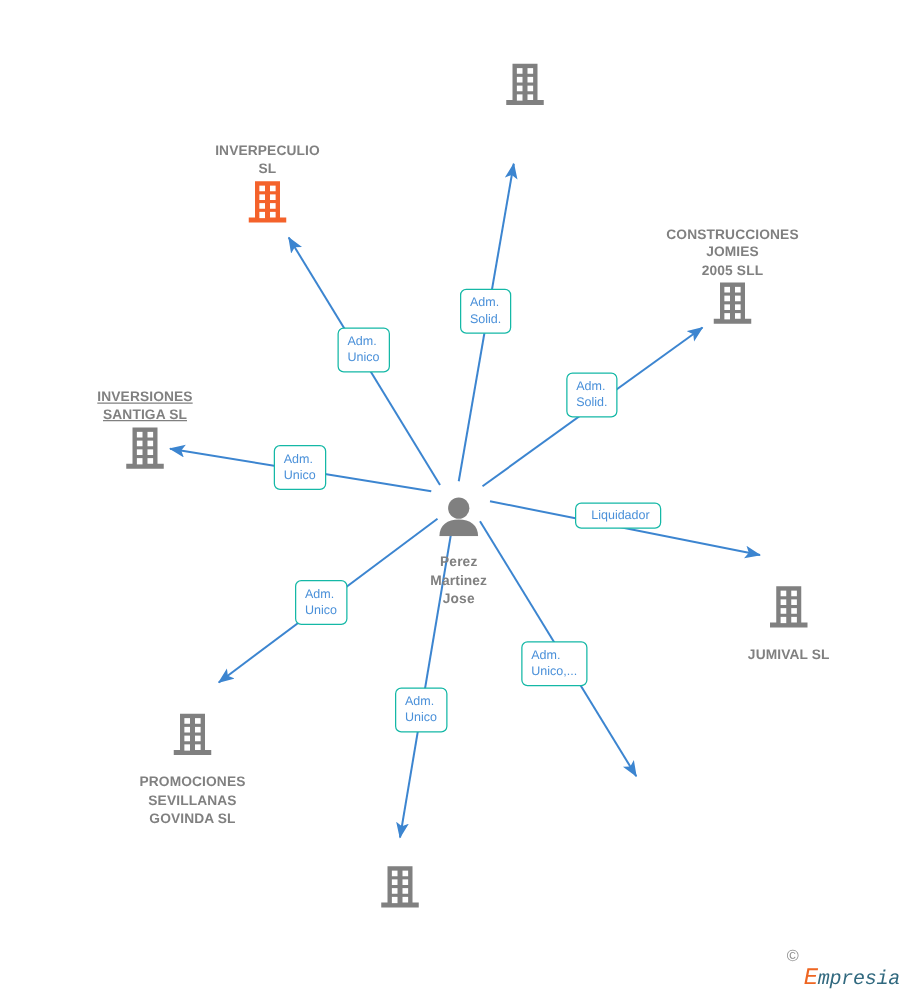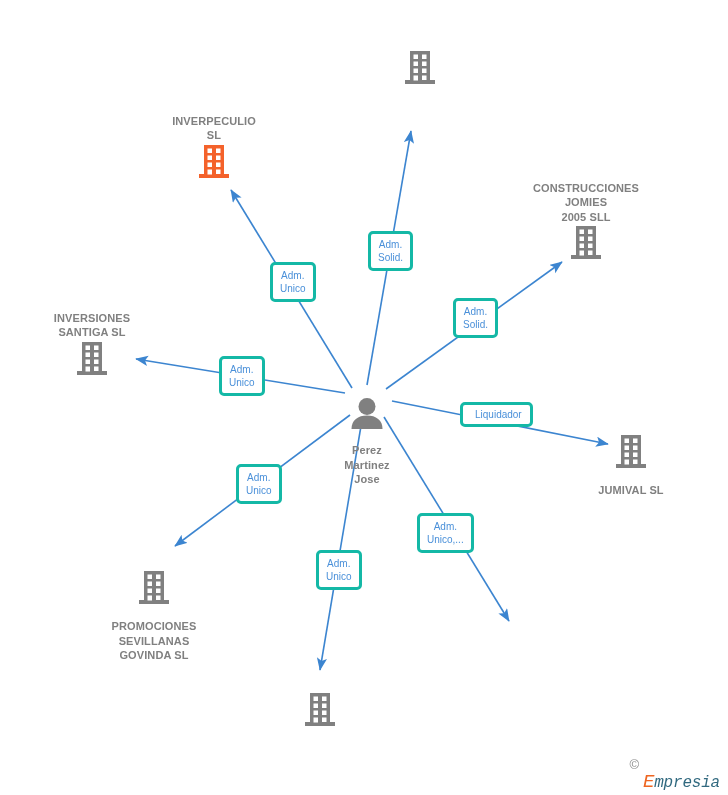--- a/index.html
+++ b/index.html
@@ -37,27 +37,26 @@
     white-space: pre-line;
   }
   .node .glyph {
     display: block;
     line-height: 0;
   }
   .node.label-above .caption { margin-bottom: 4px; }
   .node.label-below .caption { margin-top: 5px; }
   .edge-label {
     position: absolute;
-    border: 3px solid #14b8a6;
+    border: 1px solid #14b8a6;
     border-radius: 5px;
     background: #ffffff;
     color: #4a90d9;
     font-size: 10px;
     line-height: 13px;
-    text-align: center;
     padding: 4px 7px 4px 7px;
     white-space: pre-line;
     font-family: "Liberation Sans", sans-serif;
   }
   .edge-label.one-line {
     padding: 3px 8px 3px 12px;
     line-height: 13px;
   }
   #watermark {
     position: absolute;
@@ -170,21 +169,21 @@
         <rect x="10.5" y="12.5" width="4.5" height="4.5" fill="#fff"></rect>
         <rect x="19" y="12.5" width="4.5" height="4.5" fill="#fff"></rect>
         <rect x="10.5" y="19.5" width="4.5" height="4.5" fill="#fff"></rect>
         <rect x="19" y="19.5" width="4.5" height="4.5" fill="#fff"></rect>
         <rect x="10.5" y="26.5" width="4.5" height="5" fill="#fff"></rect>
         <rect x="19" y="26.5" width="4.5" height="4.5" fill="#fff"></rect>
       </svg>
     </span>
   </div>
 
-  <div class="node label-below" style="left:631px; top:418px;text-align:center;">
+  <div class="node label-below" style="left:631px; top:452px;text-align:center;">
     <span class="glyph">
       <svg width="34" height="36" viewBox="0 0 34 36" aria-hidden="true">
         <rect x="7" y="2" width="20" height="31" fill="#808080"></rect>
         <rect x="2" y="31" width="30" height="4" fill="#808080"></rect>
         <rect x="10.5" y="5.5" width="4.5" height="4.5" fill="#fff"></rect>
         <rect x="19" y="5.5" width="4.5" height="4.5" fill="#fff"></rect>
         <rect x="10.5" y="12.5" width="4.5" height="4.5" fill="#fff"></rect>
         <rect x="19" y="12.5" width="4.5" height="4.5" fill="#fff"></rect>
         <rect x="10.5" y="19.5" width="4.5" height="4.5" fill="#fff"></rect>
         <rect x="19" y="19.5" width="4.5" height="4.5" fill="#fff"></rect>
@@ -226,21 +225,21 @@
         <rect x="19" y="19.5" width="4.5" height="4.5" fill="#fff"></rect>
         <rect x="10.5" y="26.5" width="4.5" height="5" fill="#fff"></rect>
         <rect x="19" y="26.5" width="4.5" height="4.5" fill="#fff"></rect>
       </svg>
     </span>
     <span class="caption">PROMOCIONES
 SEVILLANAS
 GOVINDA  SL</span>
   </div>
 
-  <div class="node label-above" style="left:92px; top:296px;">
+  <div class="node label-above" style="left:116px; top:296px;text-decoration:underline;">
     <span class="caption">INVERSIONES
 SANTIGA SL</span>
     <span class="glyph">
       <svg width="34" height="36" viewBox="0 0 34 36" aria-hidden="true">
         <rect x="7" y="2" width="20" height="31" fill="#808080"></rect>
         <rect x="2" y="31" width="30" height="4" fill="#808080"></rect>
         <rect x="10.5" y="5.5" width="4.5" height="4.5" fill="#fff"></rect>
         <rect x="19" y="5.5" width="4.5" height="4.5" fill="#fff"></rect>
         <rect x="10.5" y="12.5" width="4.5" height="4.5" fill="#fff"></rect>
         <rect x="19" y="12.5" width="4.5" height="4.5" fill="#fff"></rect>

